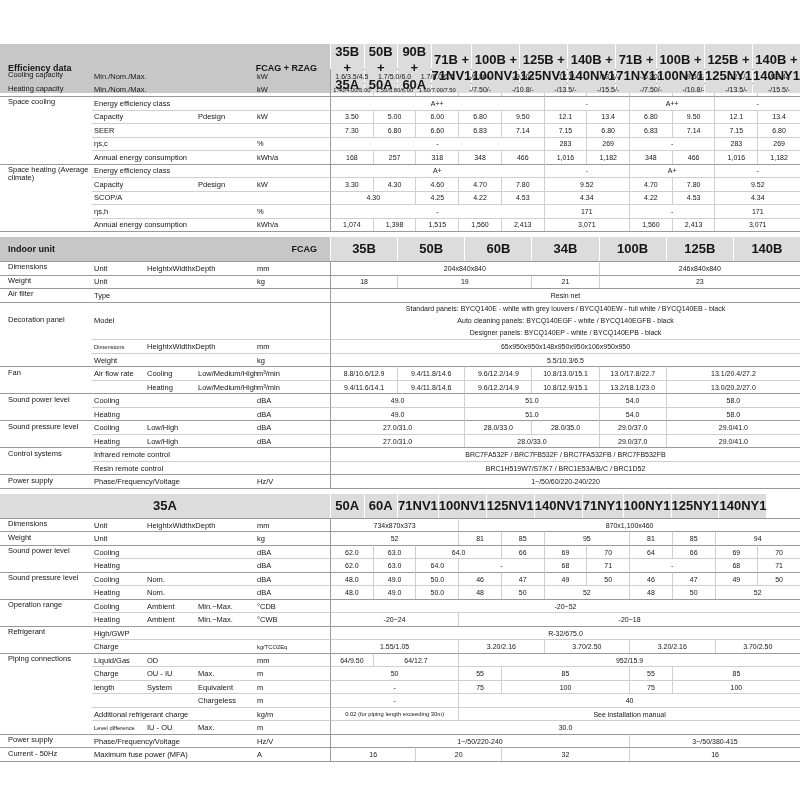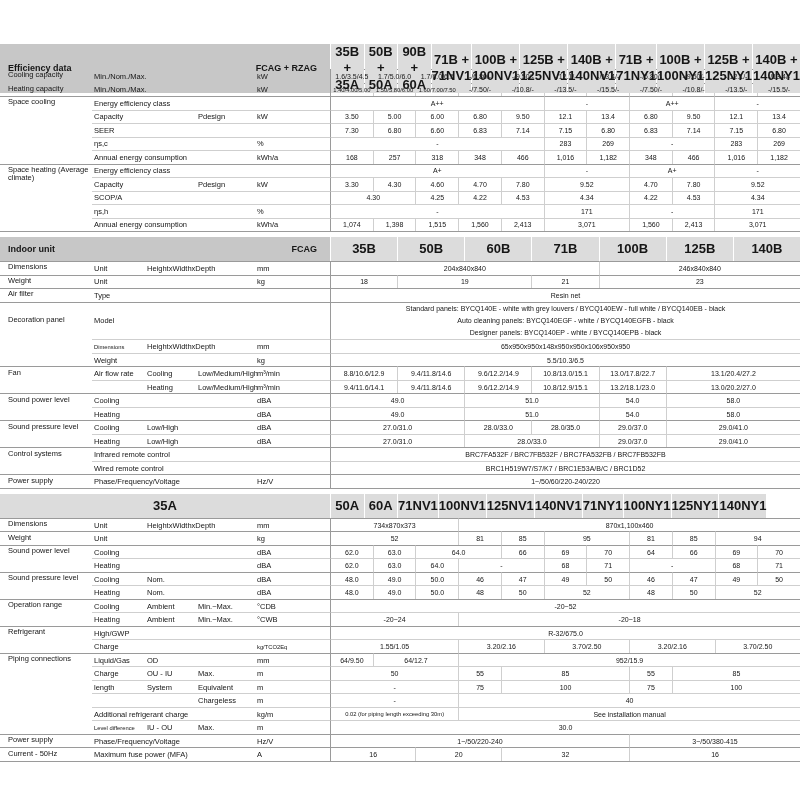--- a/index.html
+++ b/index.html
@@ -389,21 +389,21 @@
     </div>
     <div class="section">
       <div class="band" style="grid-template-columns: 330px repeat(7, 1fr);">
         <div class="band-left">
           <span class="band-title">Indoor unit</span>
           <span class="band-code">FCAG</span>
         </div>
         <div class="band-col">35B</div>
         <div class="band-col">50B</div>
         <div class="band-col">60B</div>
-        <div class="band-col">71B</div>
+        <div class="band-col">34B</div>
         <div class="band-col">100B</div>
         <div class="band-col">125B</div>
         <div class="band-col">140B</div>
       </div>
       <table class="spec-table">
         <colgroup>
           <col style="width: 92px;">
           <col style="width: 53px;">
           <col style="width: 51px;">
           <col style="width: 59px;">
@@ -678,21 +678,21 @@
             <td class="unit">
               <div class="wrap"></div>
             </td>
             <td class="dat first" colspan="7">BRC7FA532F / BRC7FB532F / BRC7FA532FB / BRC7FB532FB</td>
           </tr>
           <tr>
             <td class="lab main">
               <div class="wrap"></div>
             </td>
             <td class="lab">
-              <div class="wrap">Wired remote control</div>
+              <div class="wrap">Resin remote control</div>
             </td>
             <td class="lab">
               <div class="wrap"></div>
             </td>
             <td class="lab">
               <div class="wrap"></div>
             </td>
             <td class="unit">
               <div class="wrap"></div>
             </td>

